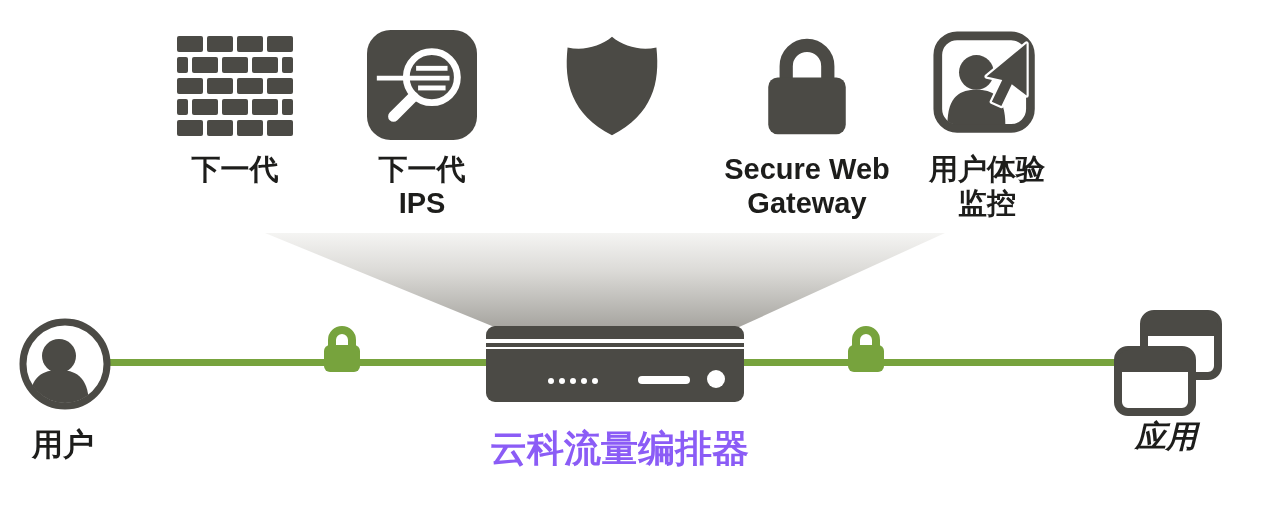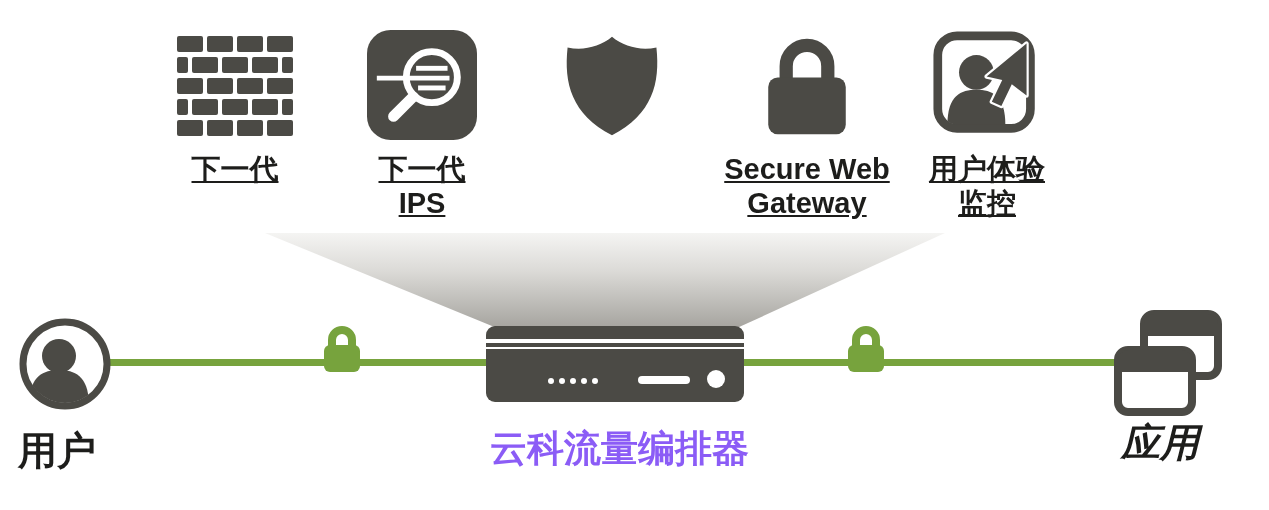--- a/index.html
+++ b/index.html
@@ -6,40 +6,40 @@
   .canvas{
     position:relative;width:1269px;height:510px;background:#ffffff;
     font-family:"Liberation Sans","DejaVu Sans",sans-serif;color:#232323;
     overflow:hidden;
   }
   .abs{position:absolute;}
   
   .service{position:absolute;top:22px;width:200px;text-align:center;}
   .icon-wrap{height:118px;display:flex;align-items:flex-end;justify-content:center;}
   .service-label{margin-top:12px;font-size:29px;font-weight:bold;line-height:1.18;color:#1d1d1b;}
-  .service-label span{display:block;text-decoration:underline;}
+  .service-label span{display:block;}
   .dark{color:#4b4a45;}
   .green{color:#77a33d;}
   
   .funnel{
     left:265px;top:233px;width:680px;height:95px;
     background:linear-gradient(to bottom, rgba(214,212,206,0.25) 0%, rgba(190,188,182,0.55) 40%, rgba(150,148,142,0.85) 100%);
     clip-path:polygon(0 0, 100% 0, 69.4% 100%, 34.1% 100%);
   }
   
   .traffic-line{left:60px;top:359px;width:1135px;height:7px;background:#77a33d;}
   
   .device{left:486px;top:326px;width:258px;height:76px;background:#4b4a45;border-radius:9px;}
   .device .stripe1{position:absolute;left:0;top:13px;width:100%;height:4px;background:#fff;}
   .device .stripe2{position:absolute;left:0;top:21px;width:100%;height:2px;background:#fff;}
   .device .led{position:absolute;top:52px;width:6px;height:6px;border-radius:50%;background:#fff;}
   .device .slot{position:absolute;left:152px;top:50px;width:52px;height:8px;border-radius:4px;background:#fff;}
   .device .knob{position:absolute;left:221px;top:44px;width:18px;height:18px;border-radius:50%;background:#fff;}
   
-  .endpoint-label{position:absolute;font-size:39px;font-weight:bold;color:#1d1d1b;width:90px;}
+  .endpoint-label{position:absolute;font-size:31px;font-weight:bold;color:#1d1d1b;text-align:center;width:90px;}
   .device-label{position:absolute;left:449px;top:424px;width:300px;text-align:right;font-size:37px;font-weight:bold;color:#8b5cf6;}
   svg{display:block;}
 </style>
 </head>
 <body>
 
 <div class="canvas">
 
   <div class="abs funnel"></div>
 

